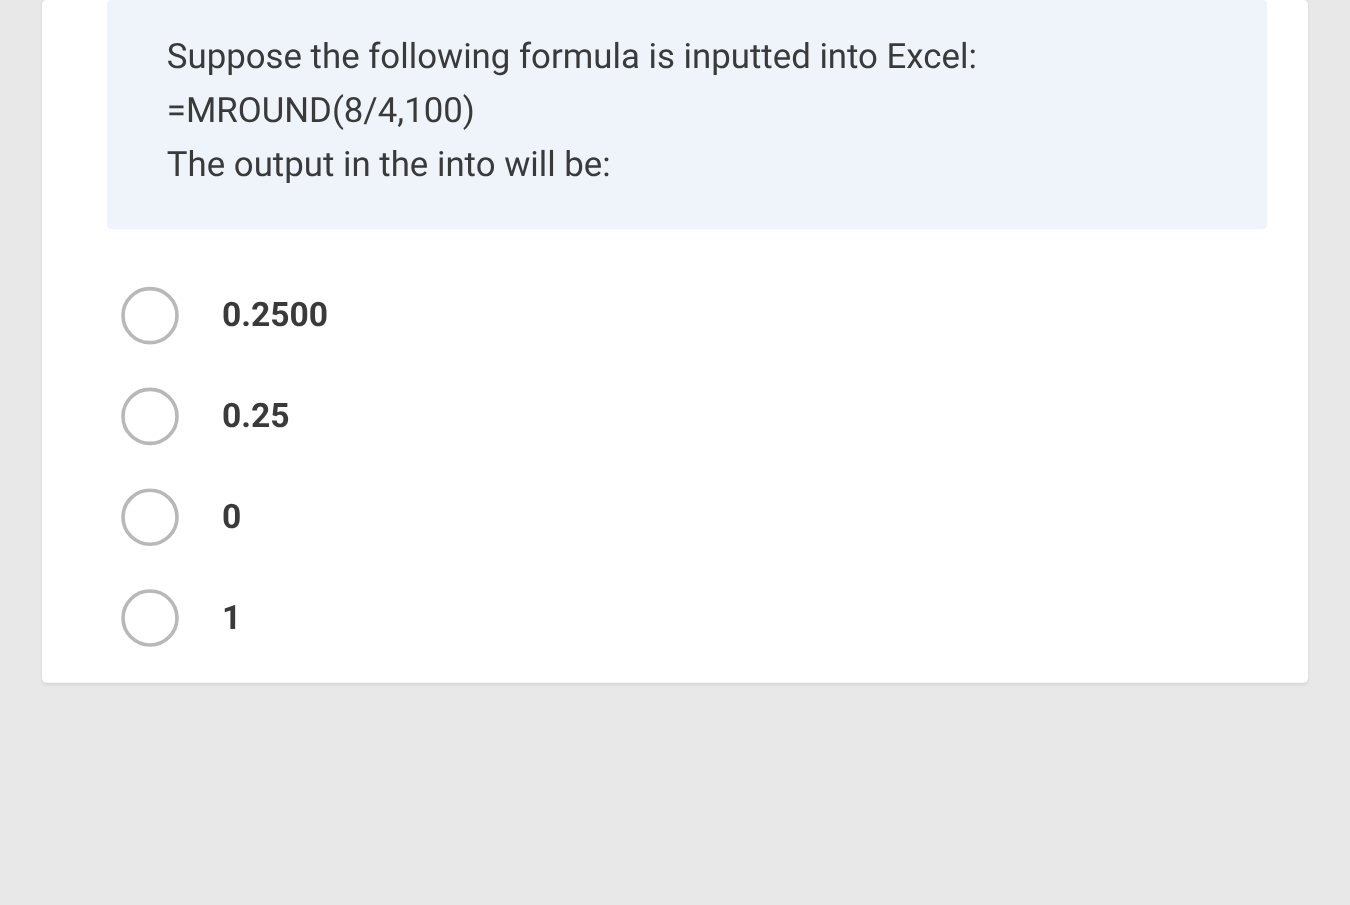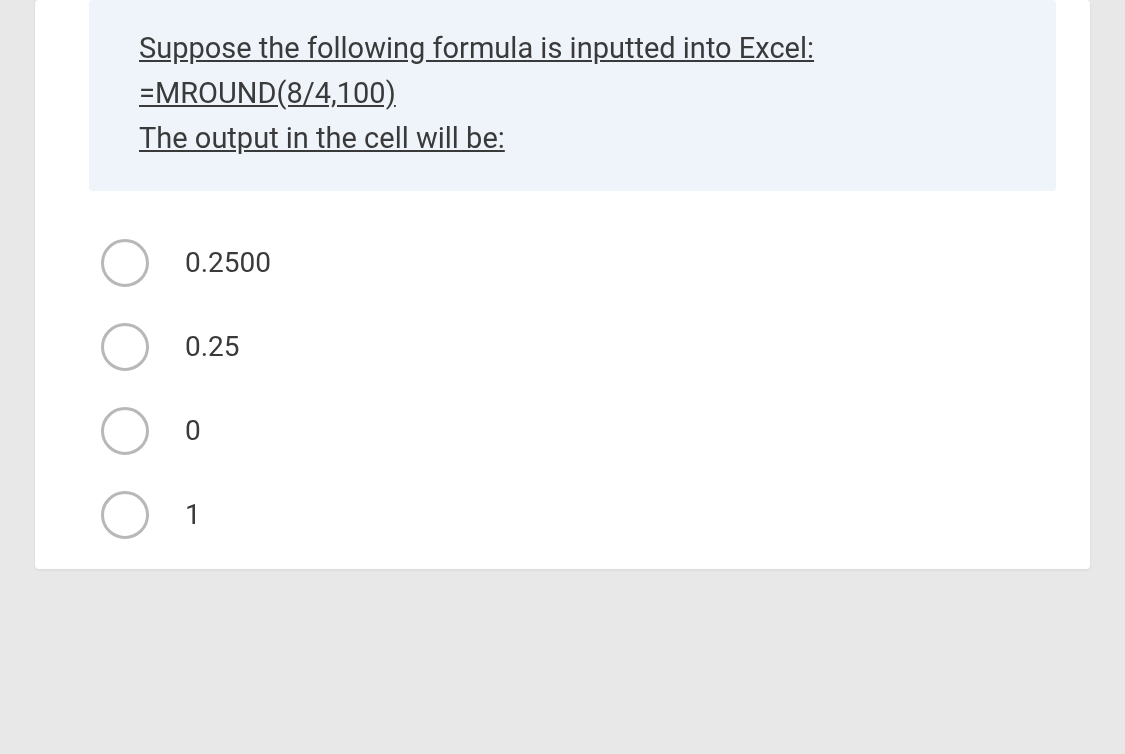--- a/index.html
+++ b/index.html
@@ -29,21 +29,20 @@
       background: #eef4fa;
       padding: 26px 50px 30px 50px;
       border-radius: 4px;
       margin: 0 34px 0 54px;
     }
     .question-text {
       font-size: 29px;
       line-height: 1.55;
       color: #3a3a3a;
       font-weight: 400;
-      text-decoration: underline;
     }
     .options {
       margin: 48px 0 0 66px;
     }
     .option {
       display: flex;
       align-items: center;
       margin-bottom: 36px;
       cursor: pointer;
     }
@@ -54,32 +53,32 @@
       width: 48px;
       height: 48px;
       border: 3px solid #b8b8b8;
       border-radius: 50%;
       flex-shrink: 0;
       margin-right: 36px;
     }
     .option-label {
       font-size: 28px;
       color: #3a3a3a;
-      font-weight: 400;
+      font-weight: 700;
     }
   </style>
 </head>
 <body>
 
 <div class="card">
   <div class="question-box">
     <p class="question-text">
       <span>Suppose the following formula is inputted into Excel:</span><br>
       <span>=MROUND(8/4,100)</span><br>
-      <span>The output in the cell will be:</span>
+      <span>The output in the into will be:</span>
     </p>
   </div>
 
   <div class="options">
     <div class="option">
       <div class="radio"></div>
       <span class="option-label">0.2500</span>
     </div>
     <div class="option">
       <div class="radio"></div>

